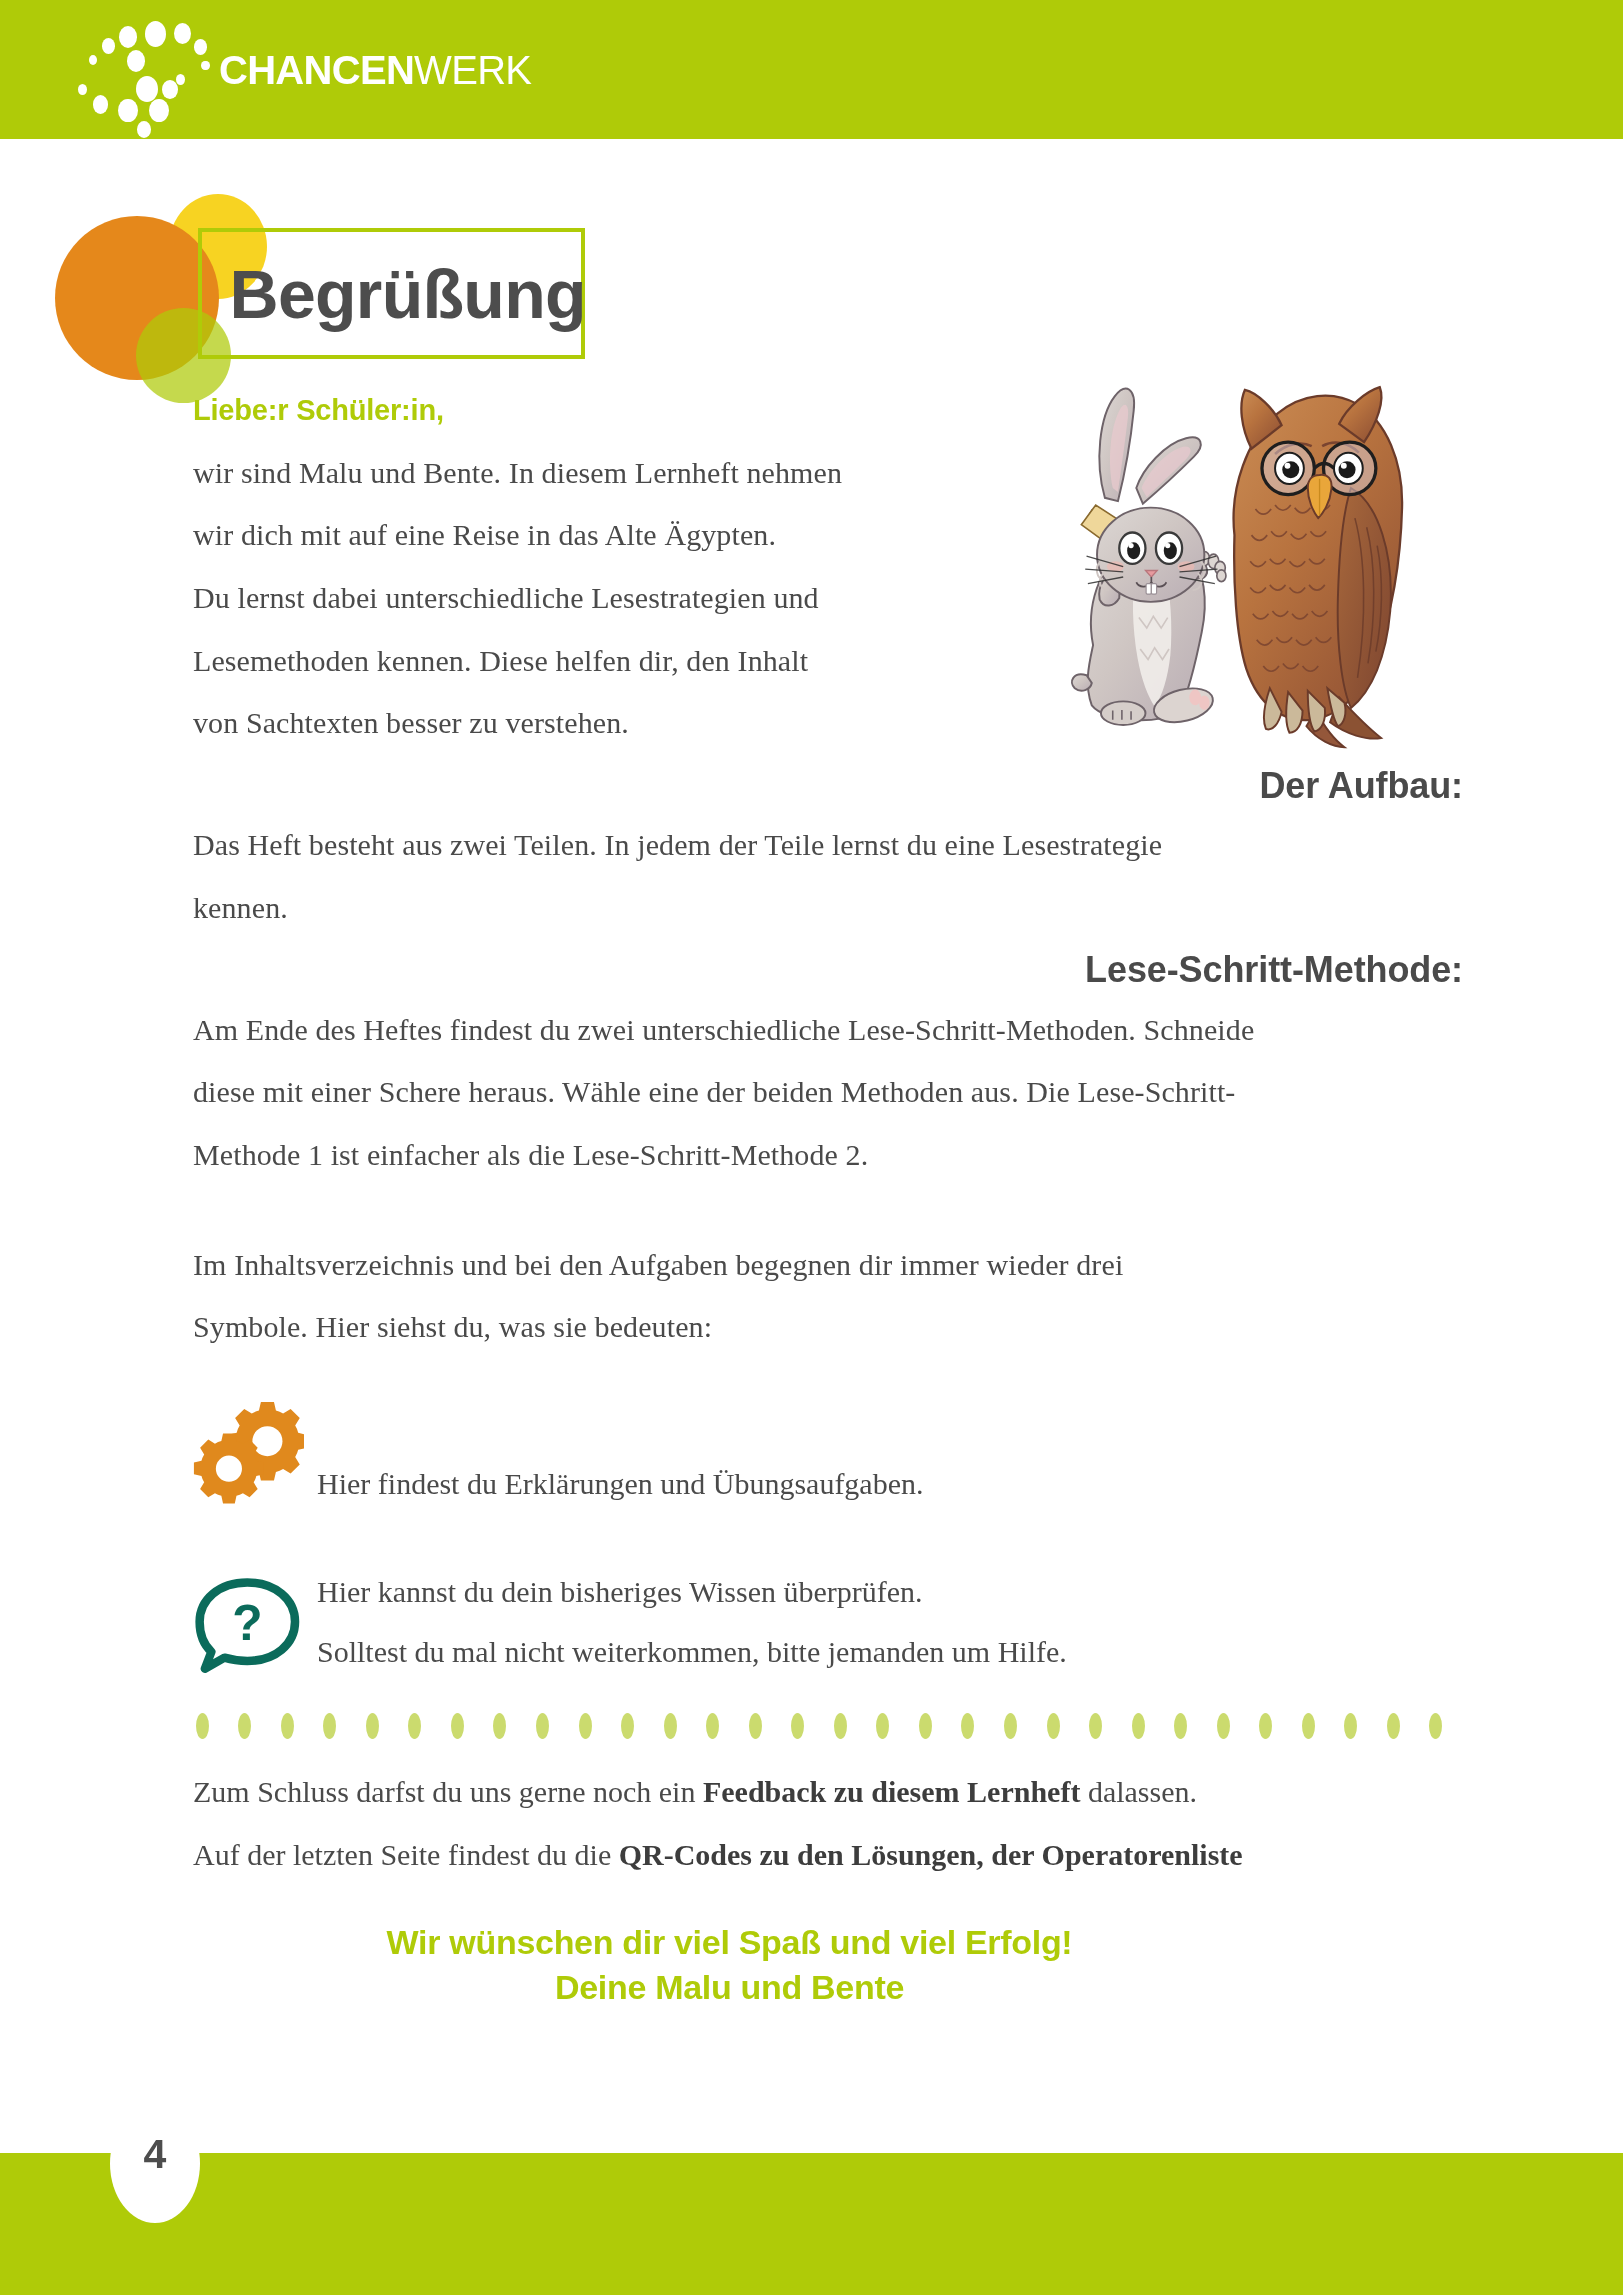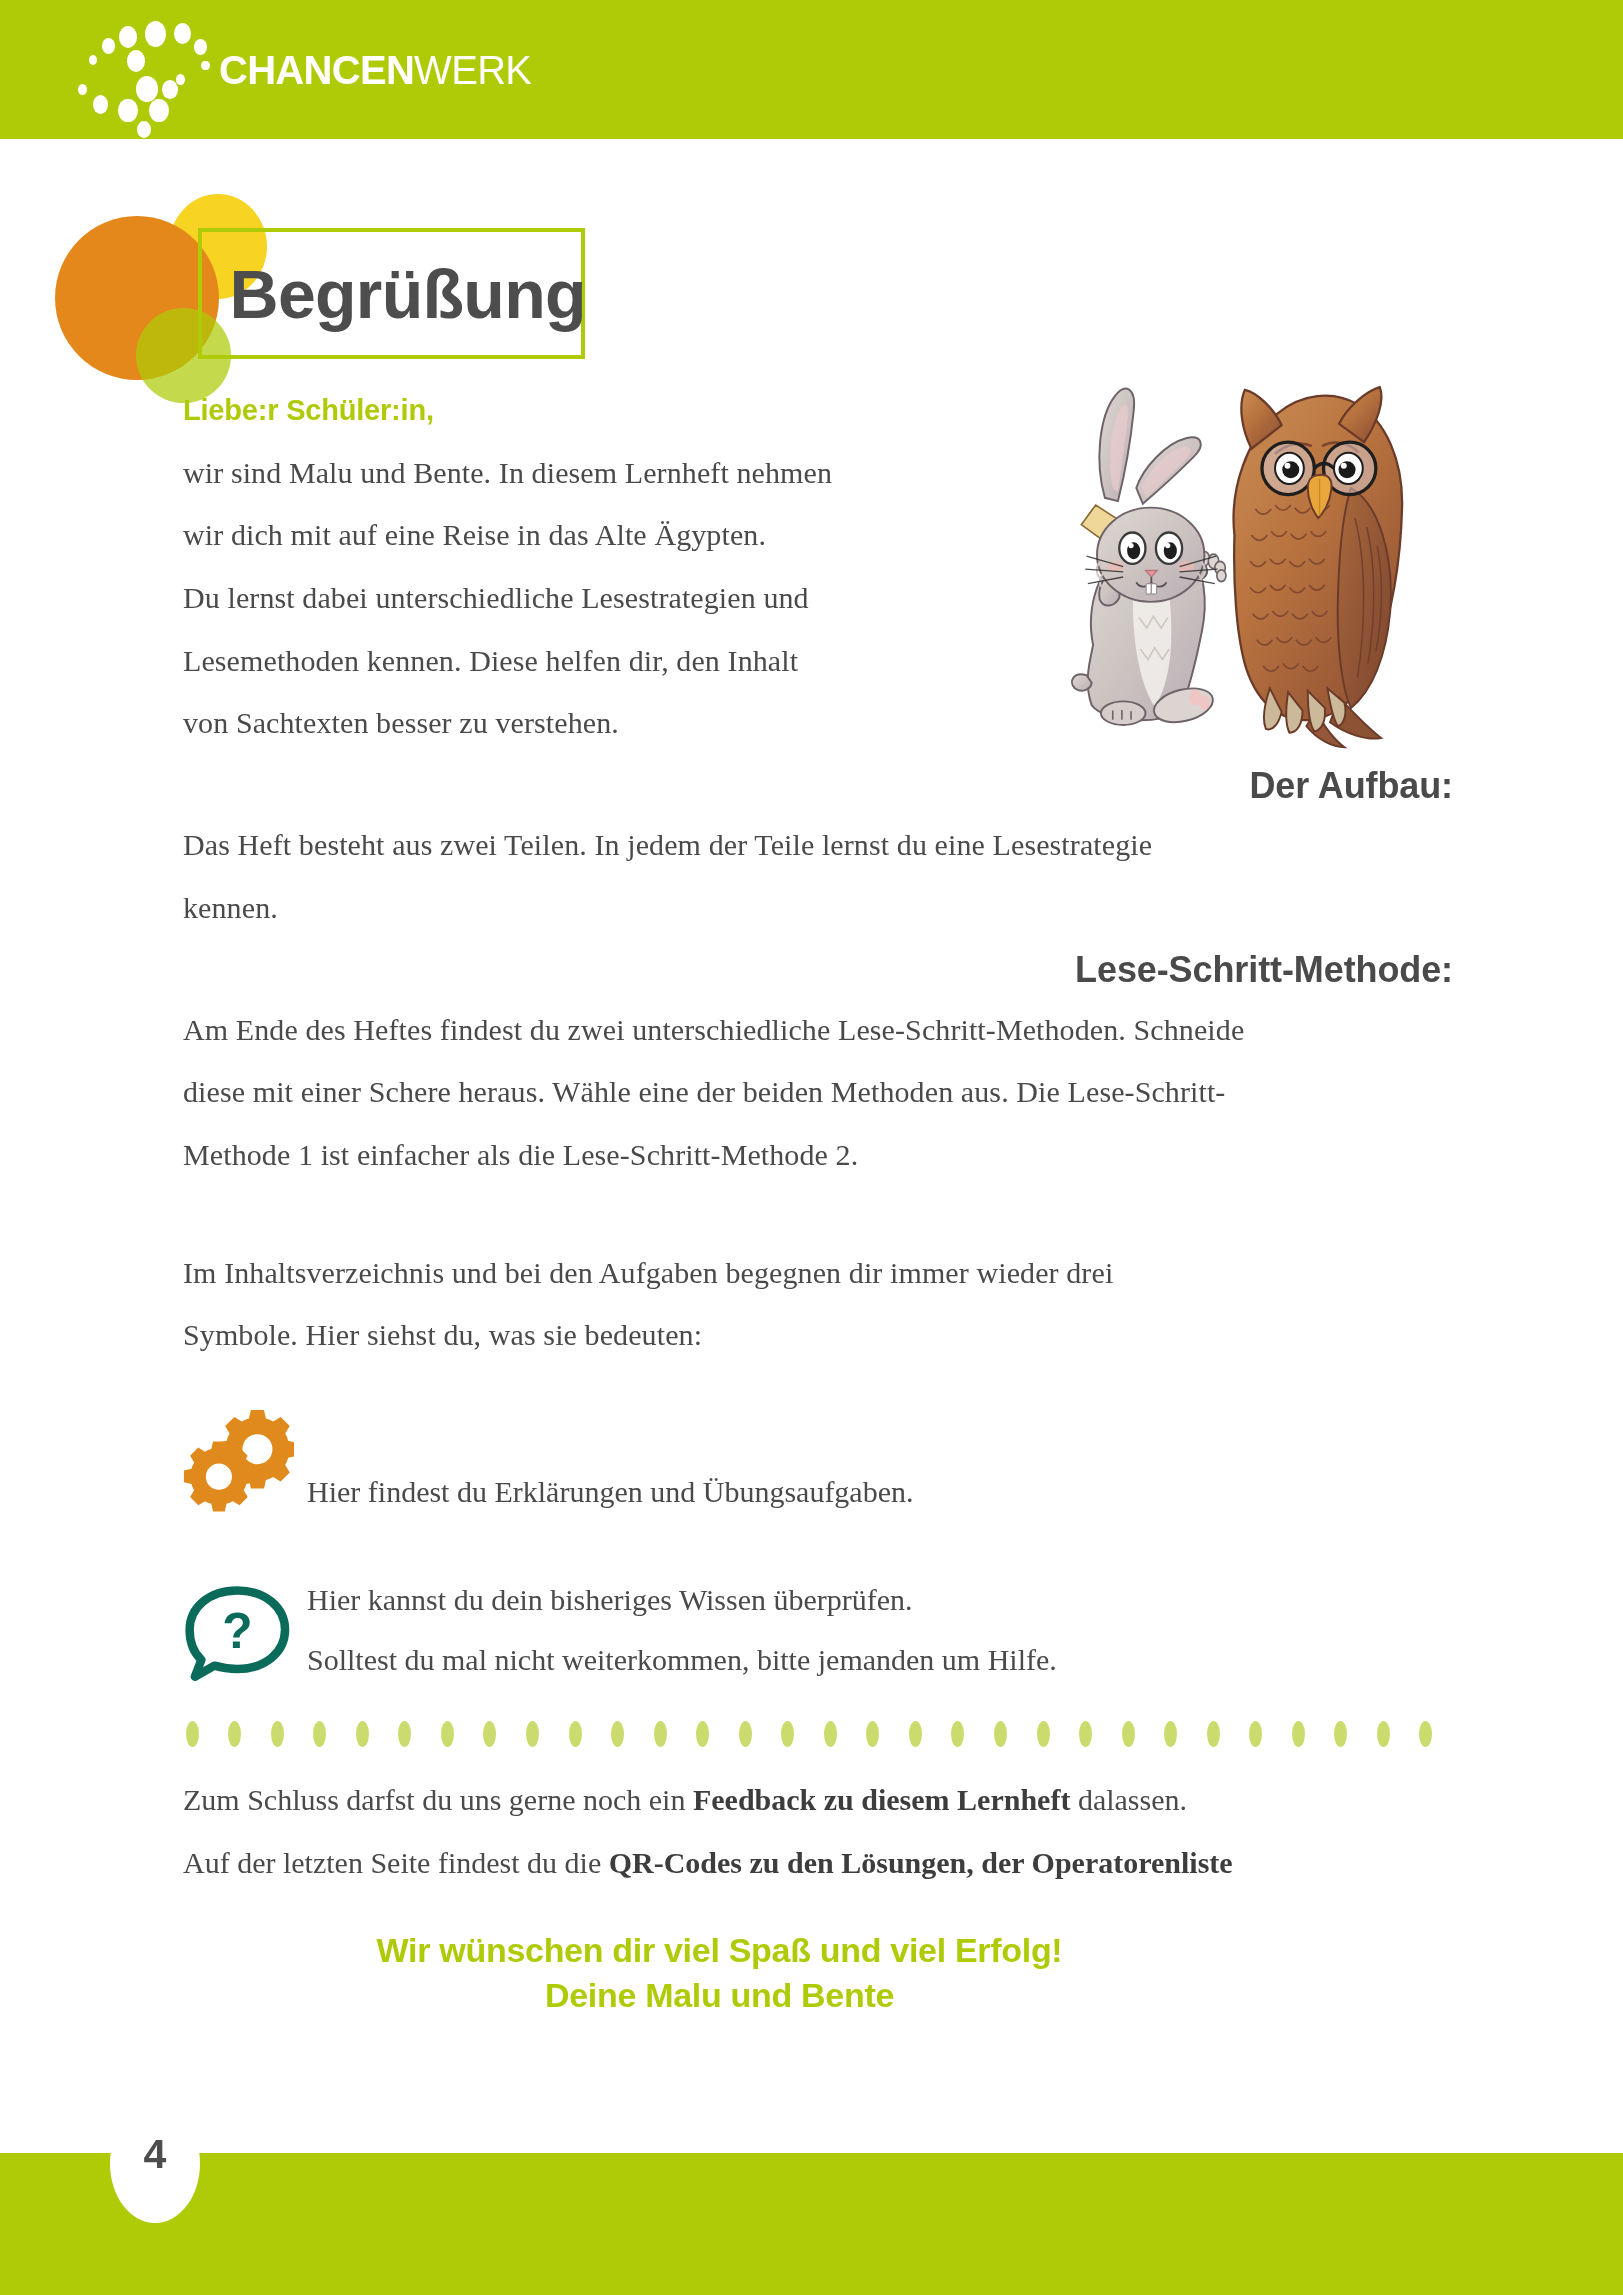--- a/index.html
+++ b/index.html
@@ -92,21 +92,21 @@
     font-size: 68px;
     color: #4D4D4D;
     padding-left: 27.5px;
     letter-spacing: -0.7px;
     line-height: 1;
   }
 
   
   .content {
     position: absolute;
-    left: 183px;
+    left: 193px;
     top: 393px;
     width: 1270px;
   }
 
   .lead-green {
     font-family: "Liberation Sans", "DejaVu Sans", sans-serif;
     font-weight: 700;
     font-size: 29px;
     color: #AFCB08;
     letter-spacing: -0.2px;
@@ -115,21 +115,21 @@
   }
 
   .body-line {
     font-family: "Liberation Serif", "DejaVu Serif", serif;
     font-size: 30px;
     color: #4A4A4A;
     line-height: 1.52;
     margin: 0;
     letter-spacing: 0.1px;
   }
-  .body-block { margin: 8px 0 0 0; }
+  .body-block { margin: 0 0 0 0; }
   .body-block p { margin: 0 0 17px 0; }
 
   .sub-head {
     font-family: "Liberation Sans", "DejaVu Sans", sans-serif;
     font-weight: 700;
     font-size: 36px;
     color: #4A4A4A;
     margin: 3.9px 0 14.4px 0;
     letter-spacing: -0.1px;
     line-height: 1.25;

